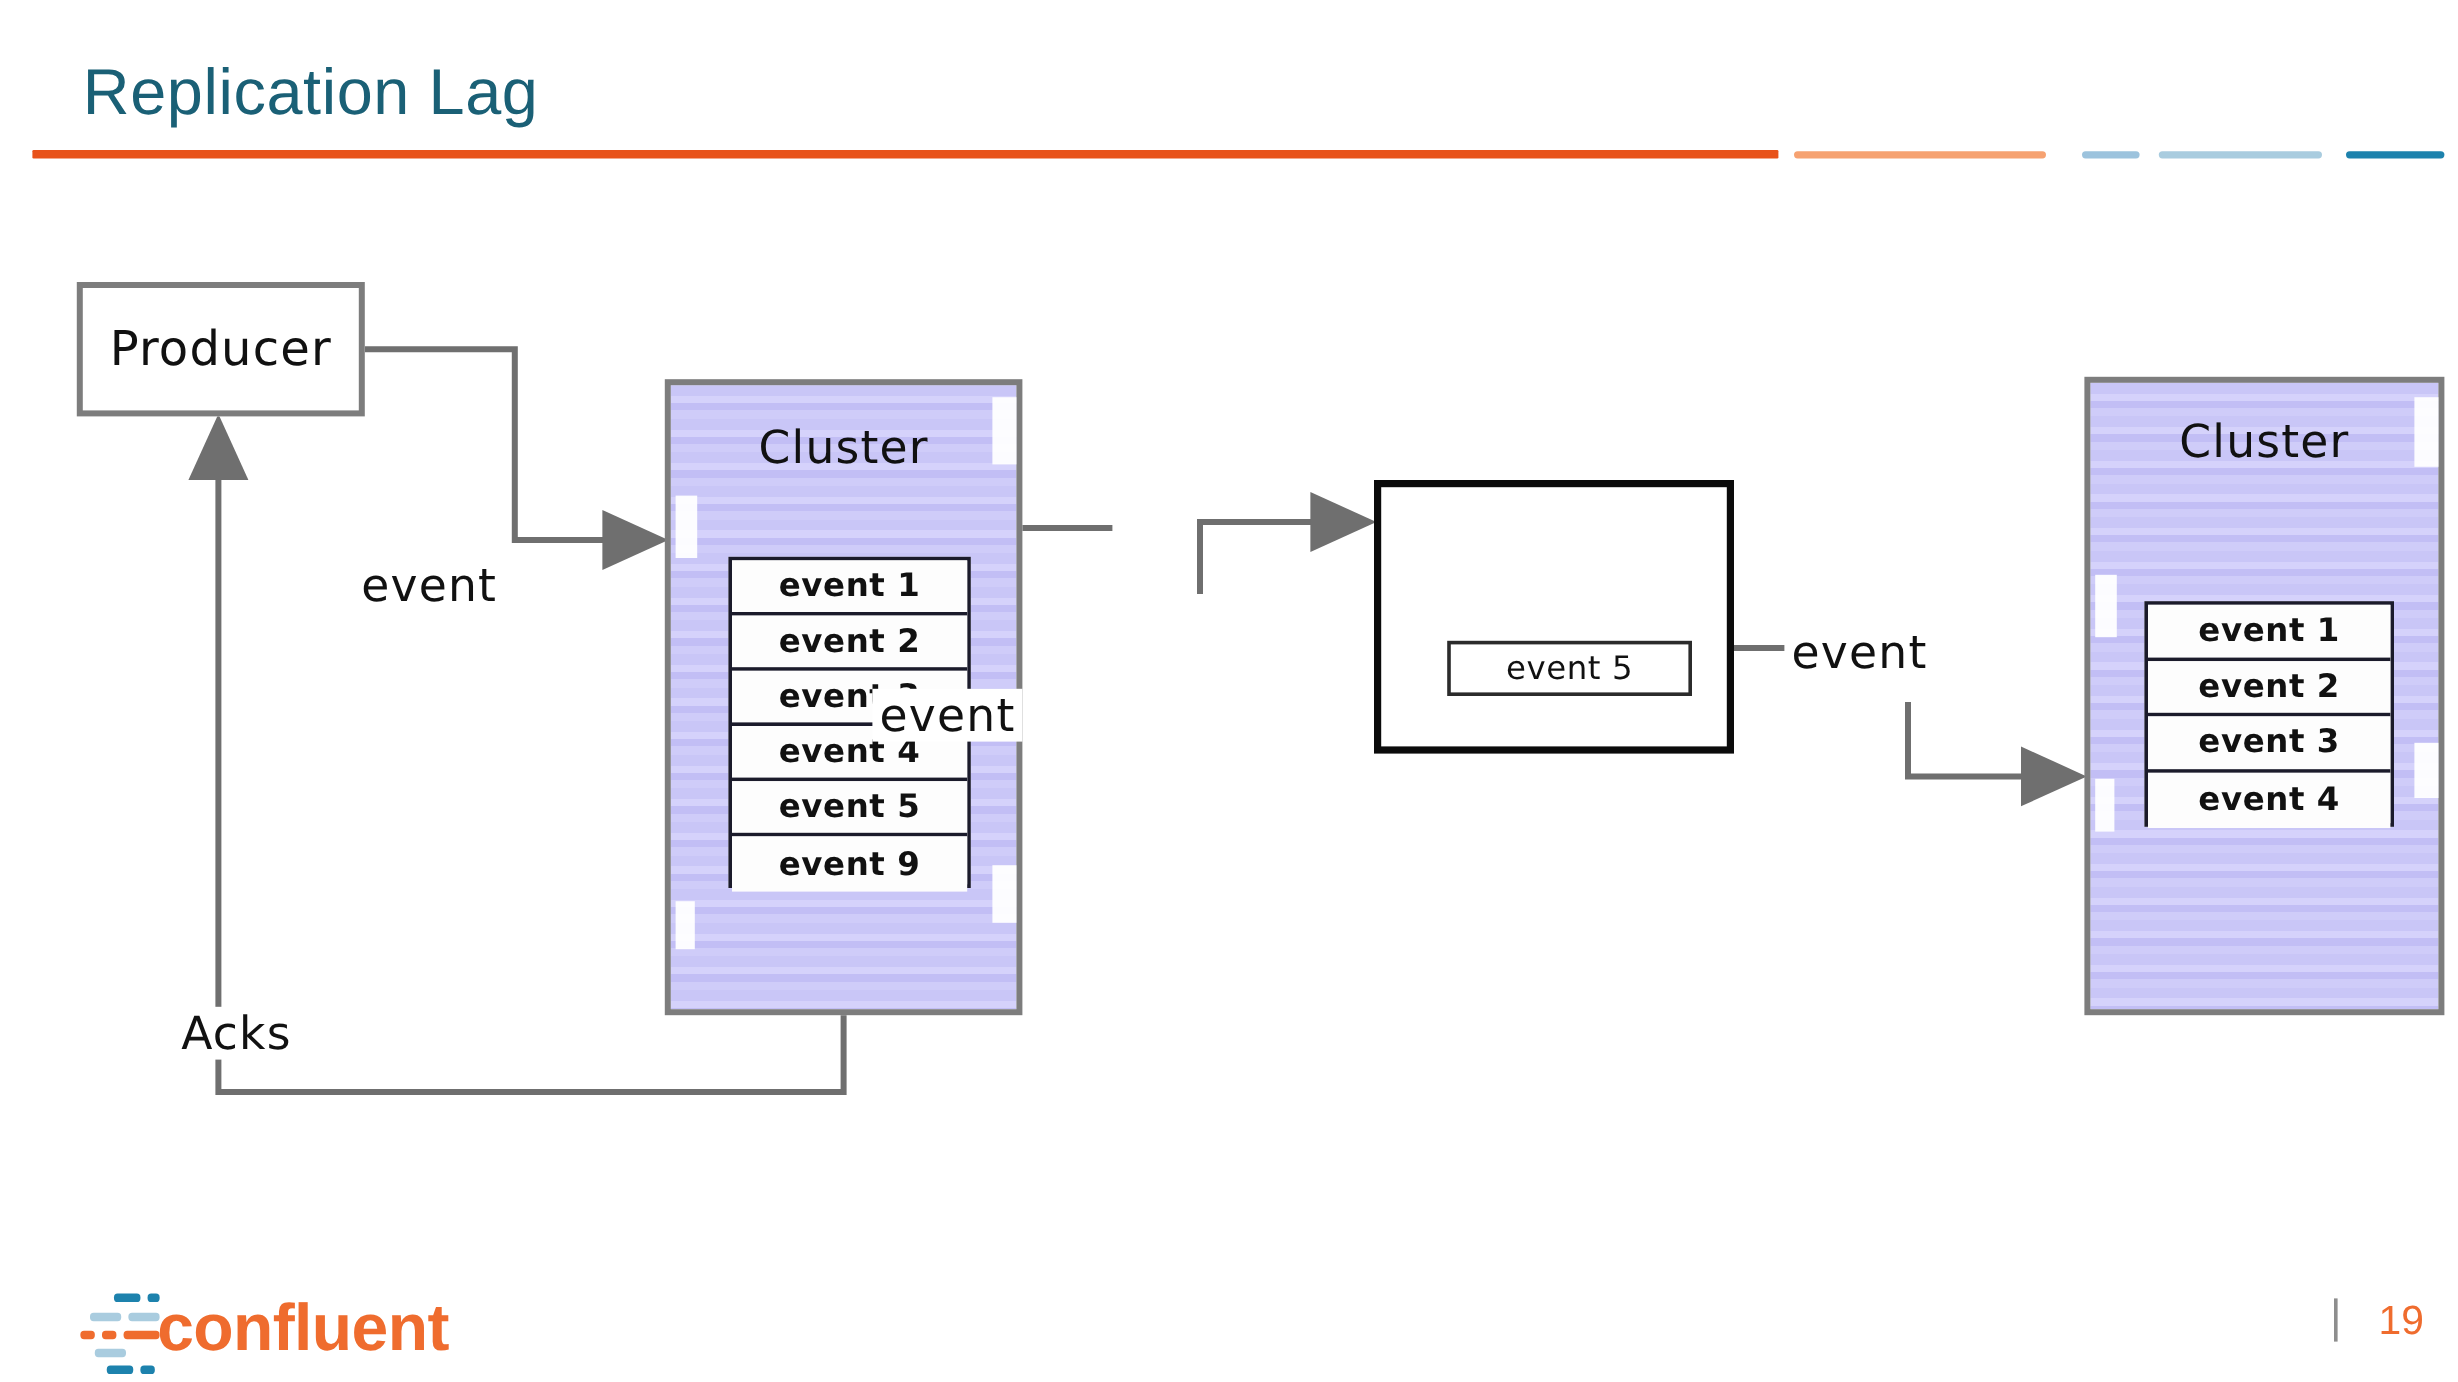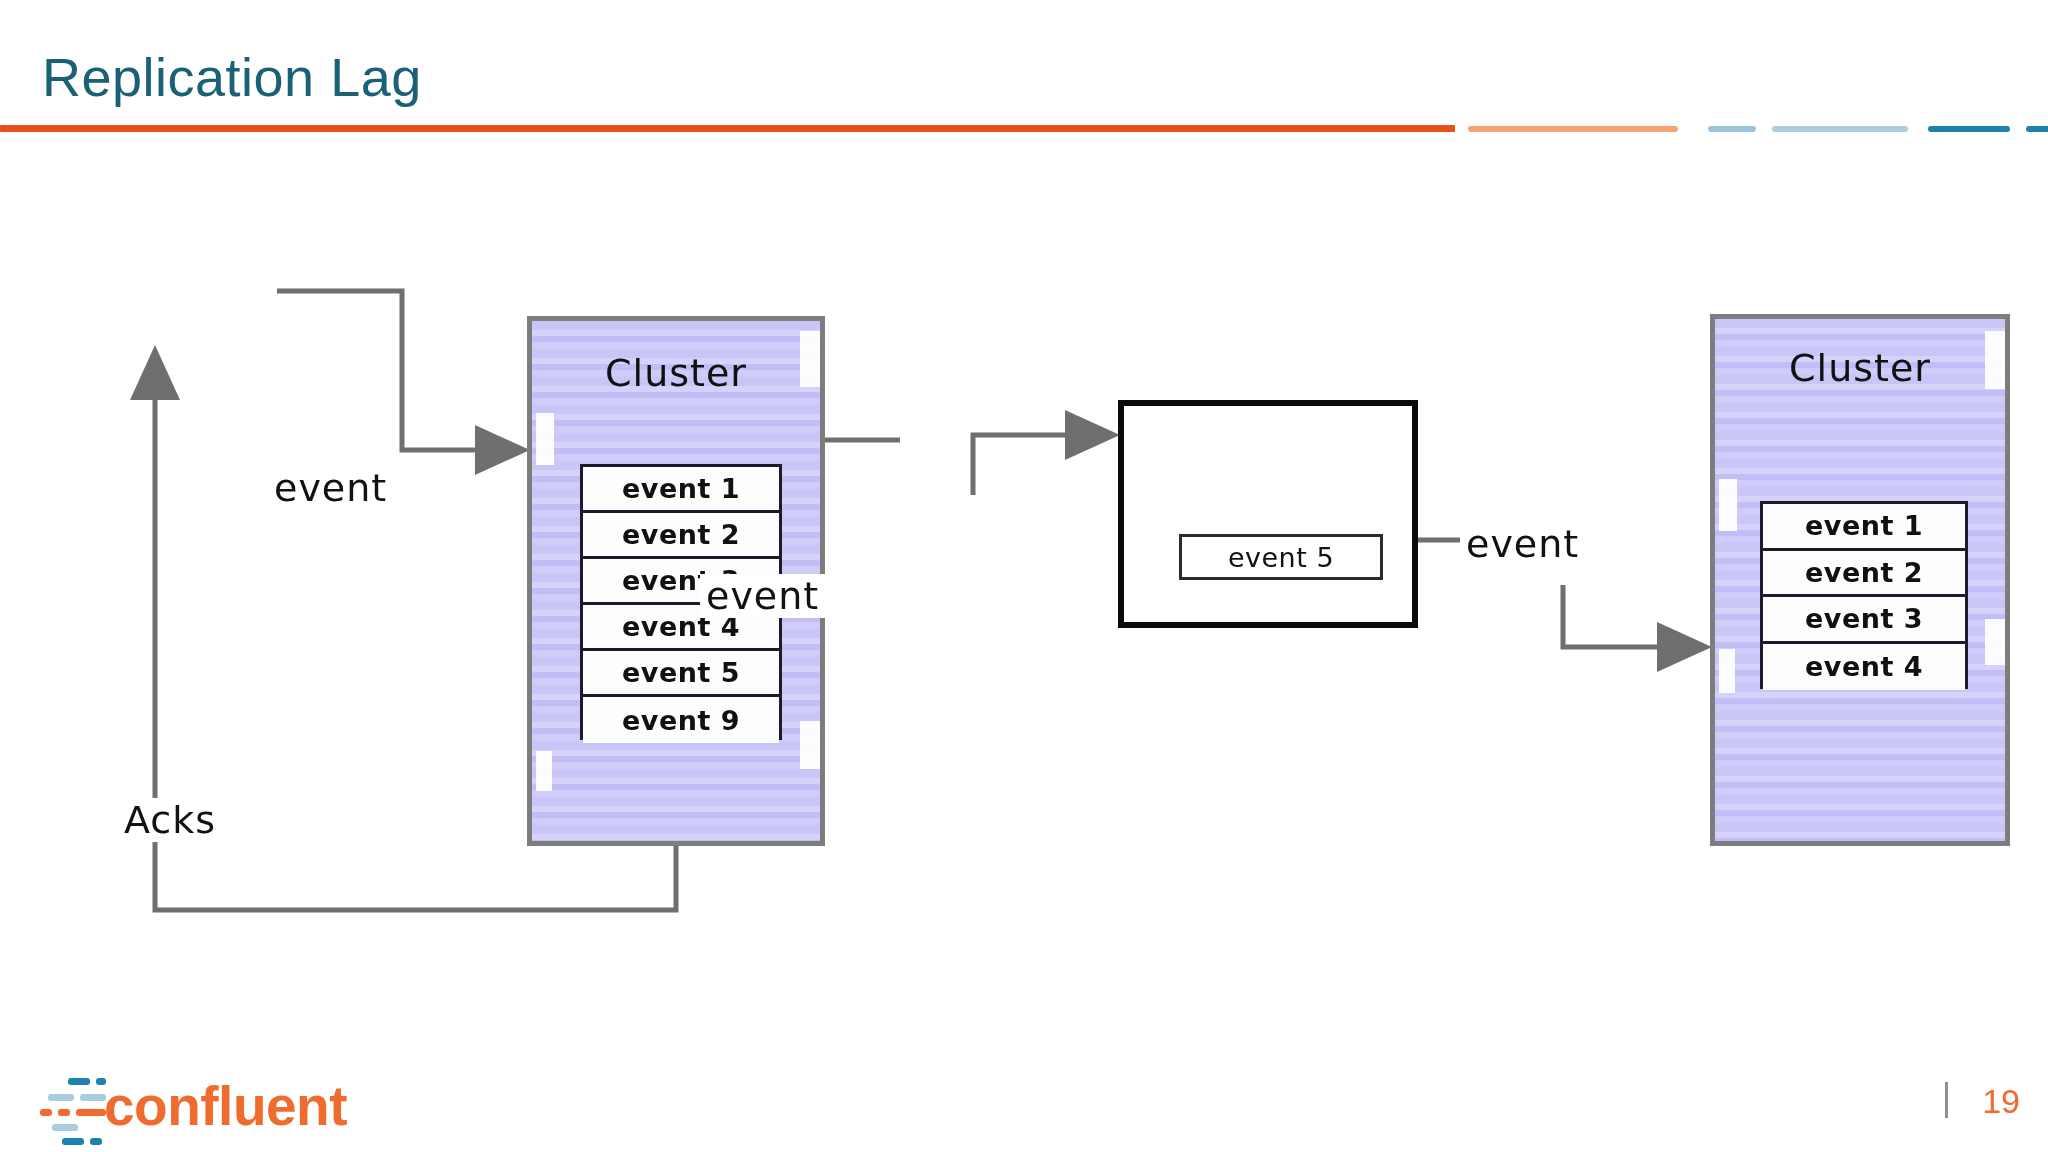--- a/index.html
+++ b/index.html
@@ -3,21 +3,21 @@
 <meta charset="utf-8">
 <style>
   html,body{margin:0;padding:0;}
   body{
     width:2048px;height:1152px;
     background:#ffffff;
     font-family:"DejaVu Sans","Liberation Sans",sans-serif;
     overflow:hidden;
     position:relative;
   }
-  .slide{position:absolute;inset:0;background:#fff;}
+  .slide{position:absolute;inset:0;background:#fff;margin-left:27px;}
 
   
   .slide-title{
     position:absolute;left:42px;top:46px;
     font-family:"Liberation Sans",sans-serif;
     font-size:54px;font-weight:300;letter-spacing:.5px;
     color:#1a6076;white-space:nowrap;
   }
   .rule-main{
     position:absolute;left:0;top:125px;height:7px;width:1455px;
@@ -117,21 +117,21 @@
     display:flex;align-items:center;justify-content:center;
     font-size:27px;color:#111;letter-spacing:.5px;
   }
 
   
   .flow-label{
     position:absolute;font-size:38px;color:#111;letter-spacing:1px;
     white-space:nowrap;background:#fff;padding:0 6px;
   }
   .lbl-event1{left:268px;top:316px;}
-  .lbl-acks  {left:118px;top:648px;}
+  .lbl-acks  {left:118px;top:689px;}
   .lbl-event2{left:700px;top:424px;}
   .lbl-event3{left:1460px;top:372px;}
 
   
   .footer-logo{position:absolute;left:40px;top:1078px;width:270px;height:62px;}
   .logo-word{
     position:absolute;left:64px;top:-4px;
     font-family:"Liberation Sans",sans-serif;
     font-size:55px;font-weight:700;color:#ef6c2e;letter-spacing:-.5px;
   }
@@ -167,20 +167,23 @@
 
       <path d="M676,696 L676,760 L300,760 L155,760 L155,205" fill="none" stroke="#6f6f6f" stroke-width="5" marker-end="url(#ah)"></path>
 
       <path d="M825,290 L900,290" fill="none" stroke="#6f6f6f" stroke-width="5"></path>
       <path d="M973,345 L973,285 L1110,285" fill="none" stroke="#6f6f6f" stroke-width="5" marker-end="url(#ah)"></path>
 
       <path d="M1418,390 L1490,390" fill="none" stroke="#6f6f6f" stroke-width="5"></path>
       <path d="M1563,435 L1563,497 L1702,497" fill="none" stroke="#6f6f6f" stroke-width="5" marker-end="url(#ah)"></path>
     </svg>
 
+    <div class="hbox producer-box">
+      <span class="hand producer-label">Producer</span>
+    </div>
 
     <div class="hbox cluster-box">
       <span class="speck" style="left:4px;top:92px;width:18px;height:52px;"></span>
       <span class="speck" style="left:268px;top:10px;width:20px;height:56px;"></span>
       <span class="speck" style="left:268px;top:400px;width:20px;height:48px;"></span>
       <span class="speck" style="left:4px;top:430px;width:16px;height:40px;"></span>
 
       <div class="hand cluster-title">Cluster</div>
 
       <div class="evlist cluster-evlist">

